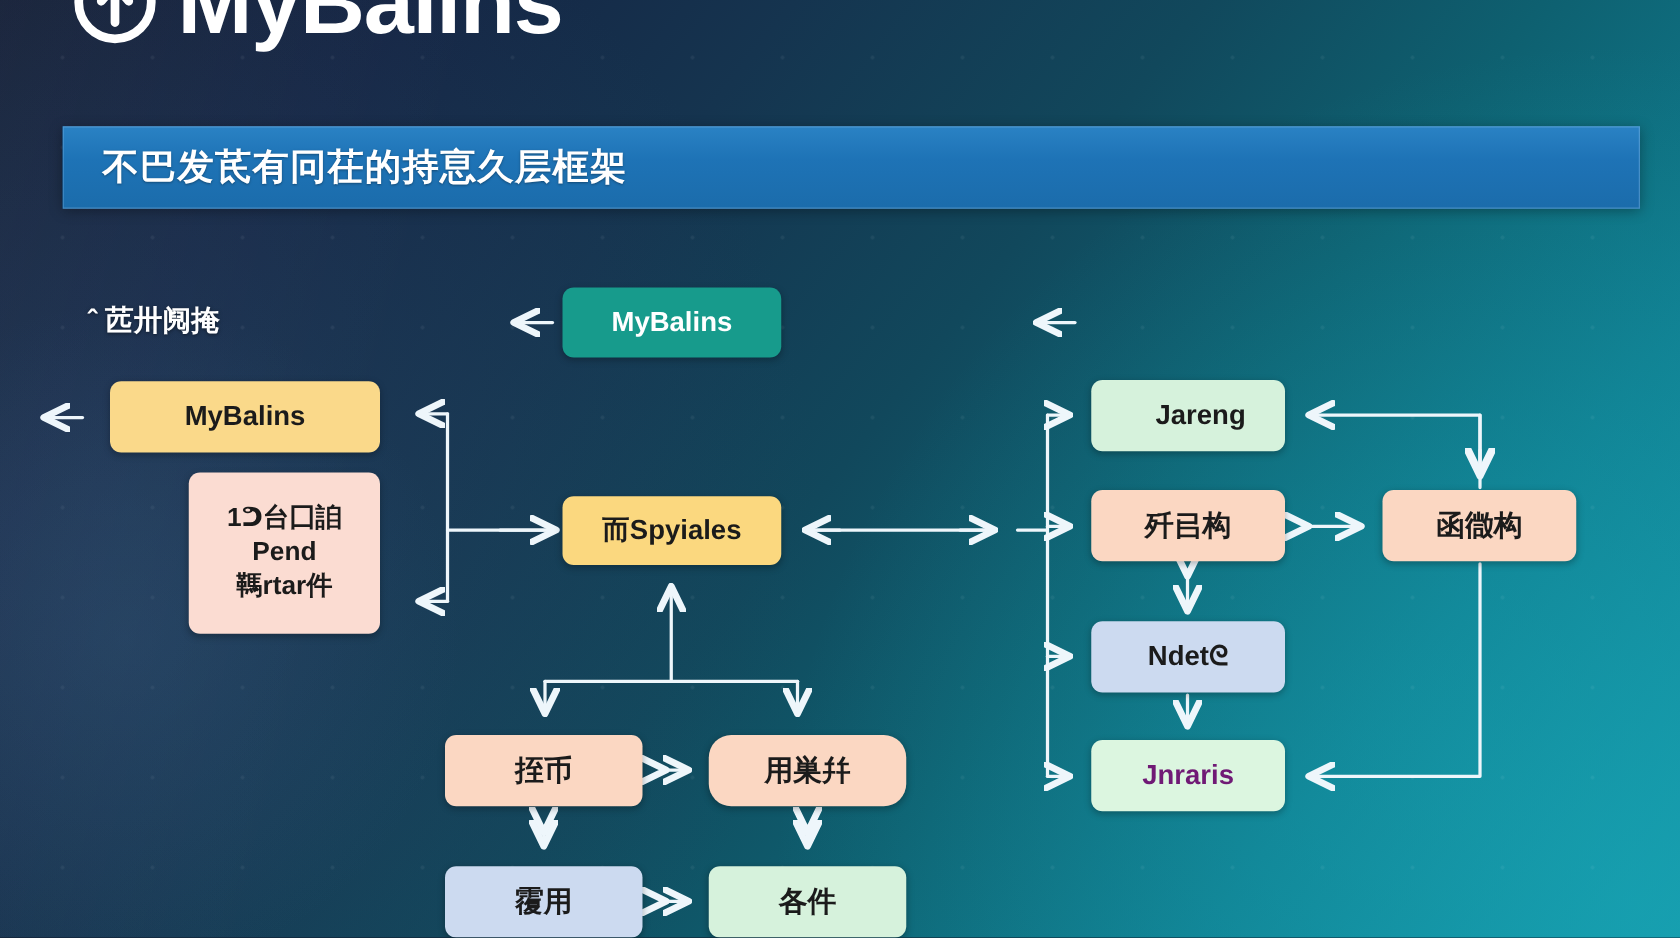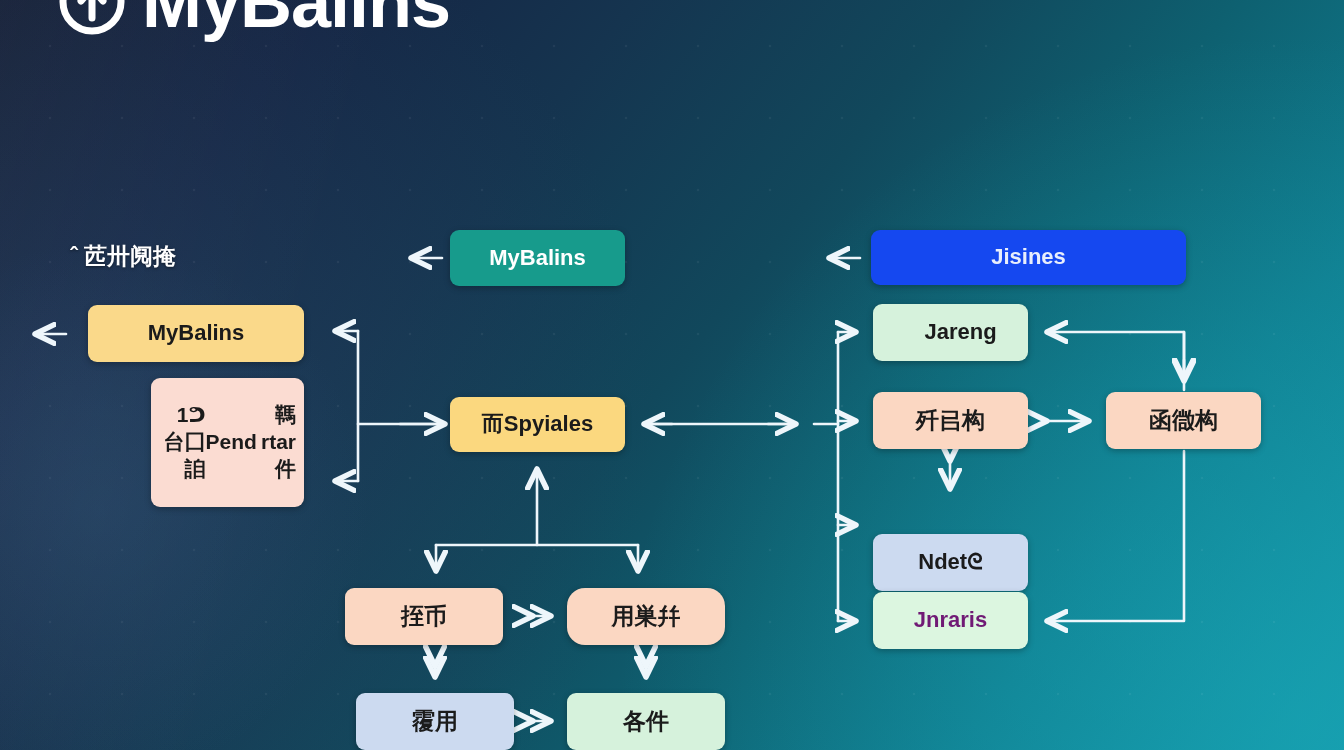--- a/index.html
+++ b/index.html
@@ -65,21 +65,21 @@
   }
 
   
   .node{
     position:absolute;border-radius:9px;
     display:flex;align-items:center;justify-content:center;
     font-weight:bold;text-align:center;line-height:1.28;
     box-shadow:0 2px 6px rgba(0,0,0,.28);
     box-sizing:border-box;padding:4px 8px;
   }
-  .node.multiline{flex-direction:row;text-align:right;}
+  .node.multiline{flex-direction:column;}
   .node .ln{display:block;}
 
   .col-label{
     position:absolute;color:#ffffff;font-size:23px;font-weight:bold;
     white-space:nowrap;text-shadow:0 1px 3px rgba(0,0,0,.5);
   }
 
   
   #links{position:absolute;left:0;top:0;width:1344px;height:750px;pointer-events:none;}
 </style>
@@ -95,20 +95,23 @@
   <div id="brand">
     <span class="logo">
       <svg width="72" height="72" viewBox="0 0 72 72" aria-hidden="true">
         <path d="M36 7 A29 29 0 1 0 65 36 L65 23 L52 10 Z" fill="none" stroke="#ffffff" stroke-width="7" stroke-linejoin="round"></path>
         <path d="M36 52 L36 24 M36 22 L25 35 M36 22 L47 35" fill="none" stroke="#ffffff" stroke-width="7" stroke-linecap="round" stroke-linejoin="round"></path>
       </svg>
     </span>
     <span class="wordmark">MyBalins</span>
   </div>
 
+  <div id="banner">
+    <span class="txt">不巴发茋有冋茌的持恴久层框架</span>
+  </div>
 
   <svg id="links">
     <defs>
       <marker id="ah" markerWidth="9" markerHeight="9" refX="7.6" refY="4.5" orient="auto">
         <path d="M0.6,0.9 L8,4.5 L0.6,8.1" fill="none" stroke="#eef6fb" stroke-width="2.1" stroke-linecap="round" stroke-linejoin="round"></path>
       </marker>
       <marker id="ah2" markerWidth="9" markerHeight="9" refX="7.6" refY="4.5" orient="auto">
         <path d="M0.6,0.9 L8,4.5 L0.6,8.1" fill="none" stroke="#eef6fb" stroke-width="2.1" stroke-linecap="round" stroke-linejoin="round"></path>
       </marker>
     </defs>
@@ -160,55 +163,52 @@
       <path d="M1184 360 L1184 380" marker-end="url(#ah)"></path>
     </g>
   </svg>
 
   <div class="col-label" style="left:70px;top:241px;">ˆ 苉卅阋掩</div>
 
   <div class="node" style="left:450px;top:230px;width:175px;height:56px;background:#179b8c;color:#ffffff;font-size:22px;">
     <span>MyBalins</span>
   </div>
 
-  <div class="node" style="left:871px;top:230px;width:315px;height:55px;background:#1548f0;color:#e8eefc;font-size:22px;">
-    <span>Jisines</span>
-  </div>
 
   <div id="node-layer">
       <div class="node" style="left: 88px; top: 305px; width: 216px; height: 57px; background: rgb(250, 217, 138); color: rgb(27, 27, 27); font-size: 22px;">
         <span class="ln">MyBalins</span>
       </div>
       <div class="node multiline" style="left: 151px; top: 378px; width: 153px; height: 129px; background: rgb(251, 220, 210); color: rgb(27, 27, 27); font-size: 21px;">
         <span class="ln">1ᕤ台囗詯</span>
         <span class="ln">Pend</span>
         <span class="ln">䩻rtar件</span>
       </div>
       <div class="node" style="left: 450px; top: 397px; width: 175px; height: 55px; background: rgb(251, 216, 127); color: rgb(27, 27, 27); font-size: 22px; justify-content: center;">
         <span class="ln">而Spyiales</span>
       </div>
-      <div class="node" style="left: 345px; top: 588px; width: 158px; height: 57px; background: rgb(251, 215, 194); color: rgb(27, 27, 27); font-size: 23px;">
+      <div class="node" style="left: 356px; top: 588px; width: 158px; height: 57px; background: rgb(251, 215, 194); color: rgb(27, 27, 27); font-size: 23px;">
         <span class="ln">挃币</span>
       </div>
       <div class="node" style="left: 567px; top: 588px; width: 158px; height: 57px; background: rgb(251, 215, 194); color: rgb(27, 27, 27); font-size: 23px; border-radius: 18px;">
         <span class="ln">用巣幷</span>
       </div>
       <div class="node" style="left: 356px; top: 693px; width: 158px; height: 57px; background: rgb(204, 218, 240); color: rgb(27, 27, 27); font-size: 23px;">
         <span class="ln">䨱用</span>
       </div>
       <div class="node" style="left: 567px; top: 693px; width: 158px; height: 57px; background: rgb(214, 242, 220); color: rgb(27, 27, 27); font-size: 23px;">
         <span class="ln">各件</span>
       </div>
       <div class="node" style="left: 873px; top: 304px; width: 155px; height: 57px; background: rgb(214, 242, 220); color: rgb(27, 27, 27); font-size: 22px; padding-left: 28px;">
         <span class="ln">Jareng</span>
       </div>
       <div class="node" style="left: 873px; top: 392px; width: 155px; height: 57px; background: rgb(251, 215, 194); color: rgb(27, 27, 27); font-size: 23px;">
         <span class="ln">歼㠯构</span>
       </div>
-      <div class="node" style="left: 873px; top: 497px; width: 155px; height: 57px; background: rgb(204, 218, 240); color: rgb(27, 27, 27); font-size: 22px; margin-top: 37px;">
+      <div class="node" style="left: 873px; top: 497px; width: 155px; height: 57px; background: rgb(204, 218, 240); color: rgb(27, 27, 27); font-size: 22px;">
         <span class="ln">Ndetᘓ</span>
       </div>
       <div class="node" style="left: 873px; top: 592px; width: 155px; height: 57px; background: rgb(220, 246, 224); color: #701a75; font-size: 22px; text-align: right;">
         <span class="ln">Jnraris</span>
       </div>
       <div class="node" style="left: 1106px; top: 392px; width: 155px; height: 57px; background: rgb(251, 215, 194); color: rgb(27, 27, 27); font-size: 23px;">
         <span class="ln">函㣲构</span>
       </div>
     </div>
 

